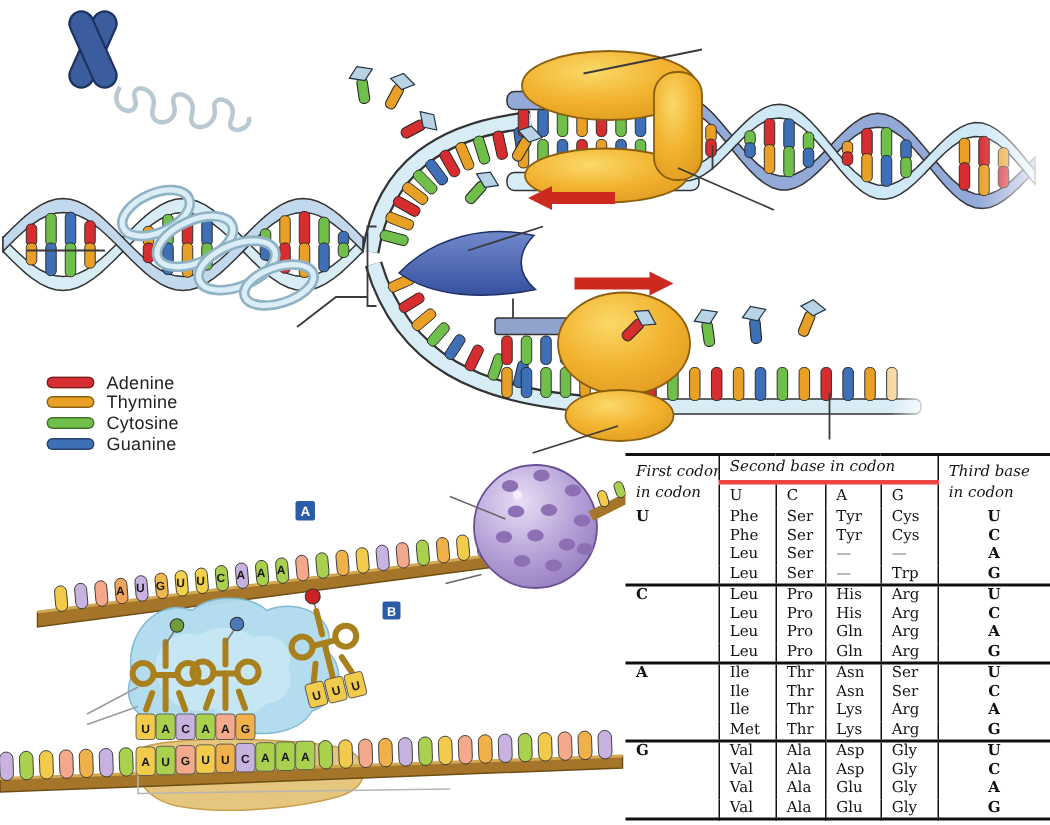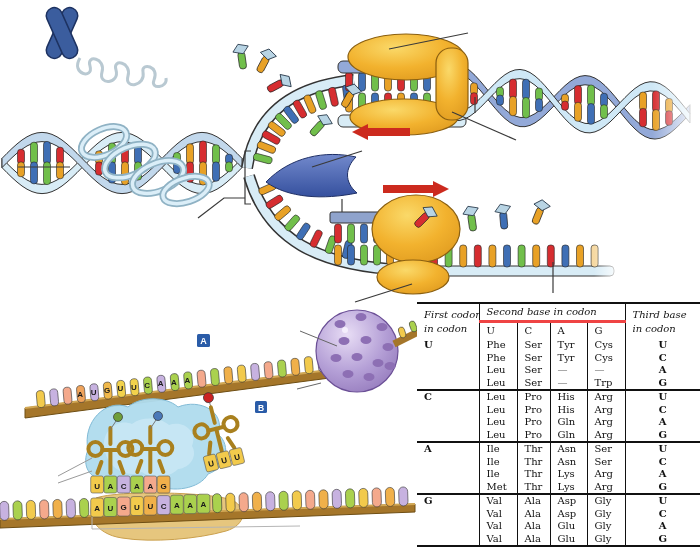--- a/index.html
+++ b/index.html
@@ -462,20 +462,38 @@
   <rect x="255" y="401" width="12" height="12" rx="1.5" fill="#2a5ca8"></rect>
   <text x="261" y="410.5" text-anchor="middle" font-size="8.5" font-weight="bold" fill="#fff" font-family="&quot;Liberation Sans&quot;,sans-serif">B</text>
 
   <g stroke="#9a9a9a" stroke-width="1" fill="none">
     <line x1="58" y1="476" x2="92" y2="458"></line>
     <line x1="58" y1="483" x2="92" y2="471"></line>
     <path d="M92,517 L92,529 L300,526" stroke="#b5b5b5"></path>
   </g>
 </svg>
 
+<div class="legend">
+  <div class="lrow">
+    <span class="sw" style="background: rgb(214, 45, 48);"></span>
+    <span class="ltxt">Adenine</span>
+  </div>
+  <div class="lrow">
+    <span class="sw" style="background: rgb(232, 161, 38);"></span>
+    <span class="ltxt">Thymine</span>
+  </div>
+  <div class="lrow">
+    <span class="sw" style="background: rgb(113, 191, 75);"></span>
+    <span class="ltxt">Cytosine</span>
+  </div>
+  <div class="lrow">
+    <span class="sw" style="background: rgb(63, 111, 181);"></span>
+    <span class="ltxt">Guanine</span>
+  </div>
+</div>
 
 <table class="codon">
   <colgroup>
     <col style="width:62px">
         <col style="width:38px">
         <col style="width:33px">
     <col style="width:37px">
         <col style="width:38px">
         <col style="width:75px">
   </colgroup>

